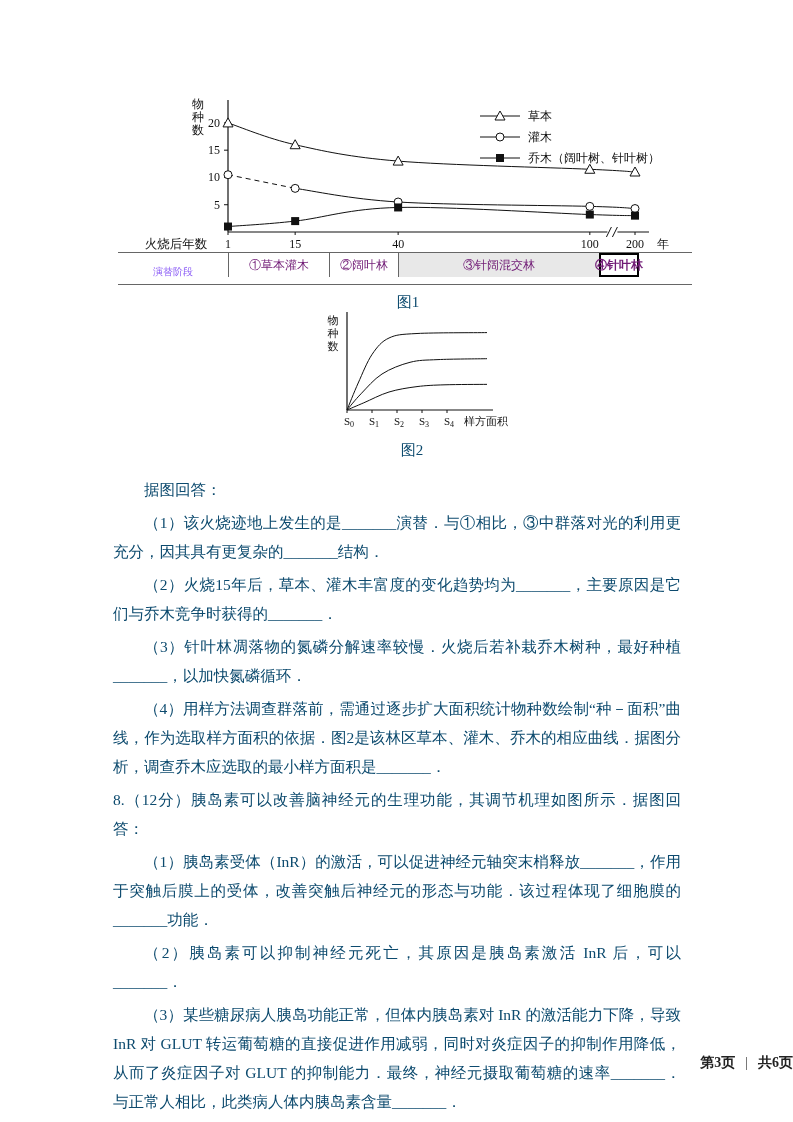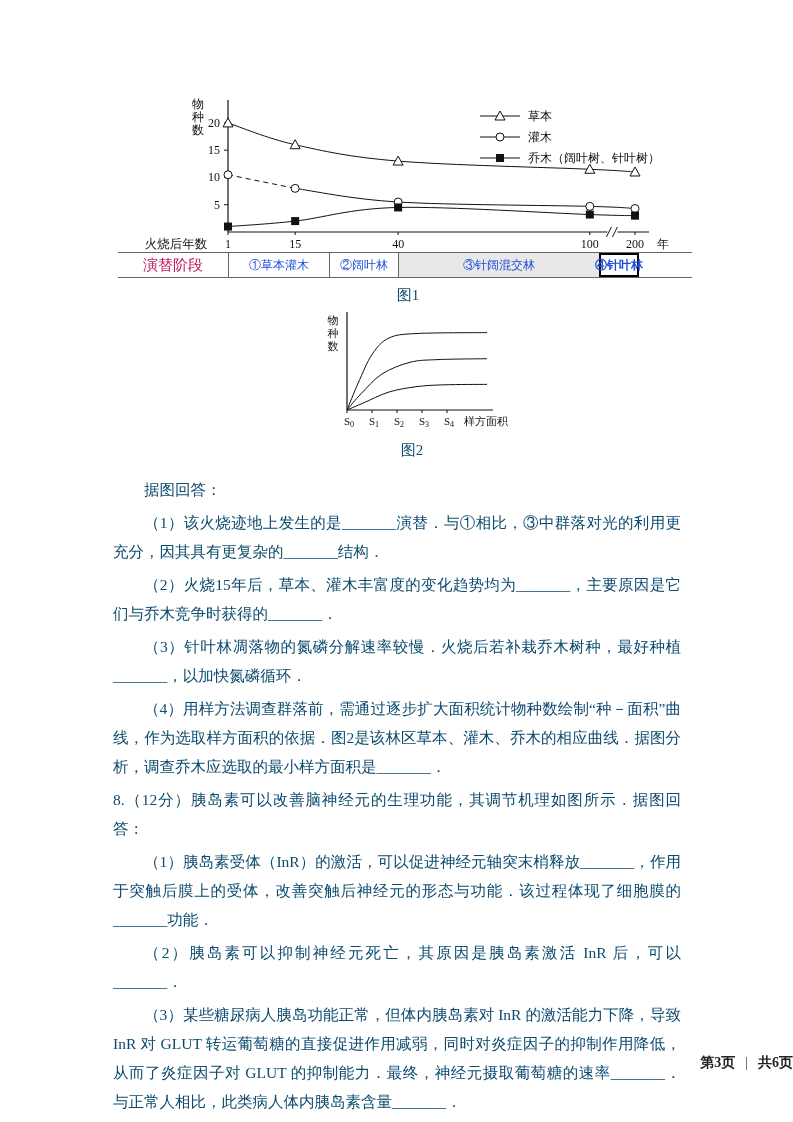--- a/index.html
+++ b/index.html
@@ -9,25 +9,25 @@
     font-family:"Liberation Serif","DejaVu Serif",serif; color:#1a1a1a;
   }
   .page { position:absolute; inset:0; background:#fff; }
 
   
   .fig1 { position:absolute; left:118px; top:72px; width:580px; }
   .fig1 svg { display:block; }
   .stage-row { display:flex; width:574px; border-top:1px solid #666; border-bottom:1px solid #666; }
   .stage-rowlabel {
     width:110px; height:24px; display:flex; align-items:center; justify-content:center;
-    font-size:15px; color:#be185d;
+    font-size:10px; color:#8b5cf6;margin-top:7px;
   }
   .stage-cell {
     height:24px; display:flex; align-items:center; justify-content:center;
-    font-size:12px; color:#1d4ed8; border-left:1px solid #666; border-right:1px solid #666;
+    font-size:12px; color:#701a75; border-left:1px solid #666; border-right:1px solid #666;
     margin-left:-1px; white-space:nowrap;
   }
   .stage-c1 { width:102px; margin-left:0; }
   .stage-c2 { width:70px; }
   .stage-c3 { width:202px; background:#e8e8e8; }
   .stage-c4 { width:40px; border:2px solid #000; font-weight:bold; }
   .caption { text-align:center; font-size:15px; margin-top:8px; color:#0c4a6e; }
 
   
   .fig2 { position:absolute; left:312px; top:300px; width:200px; }

